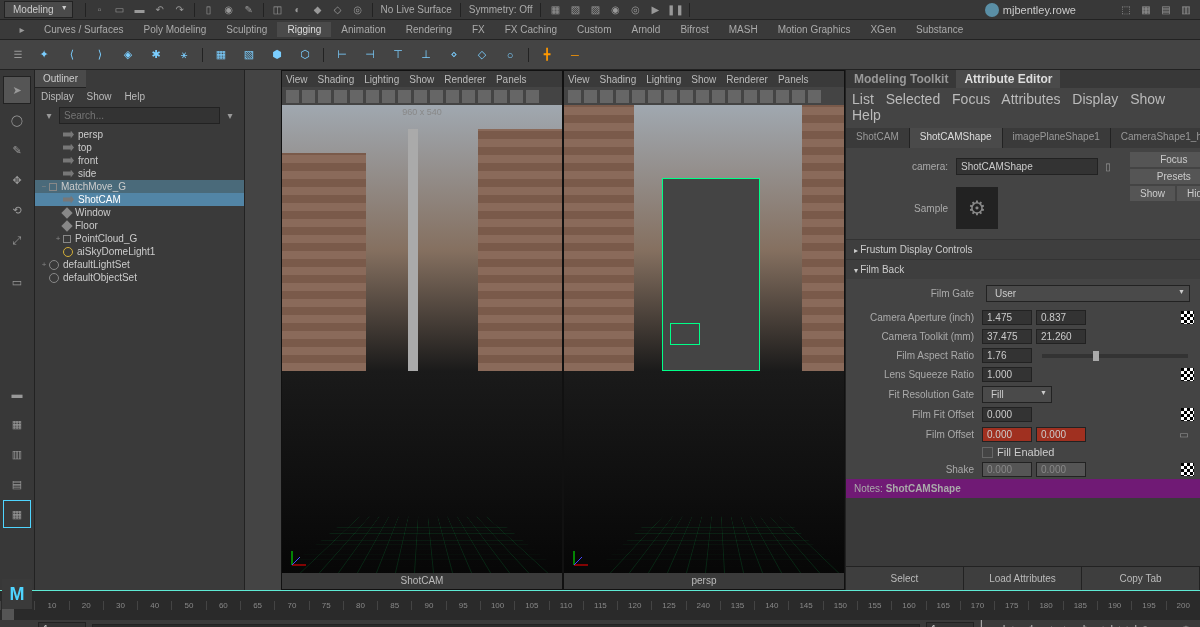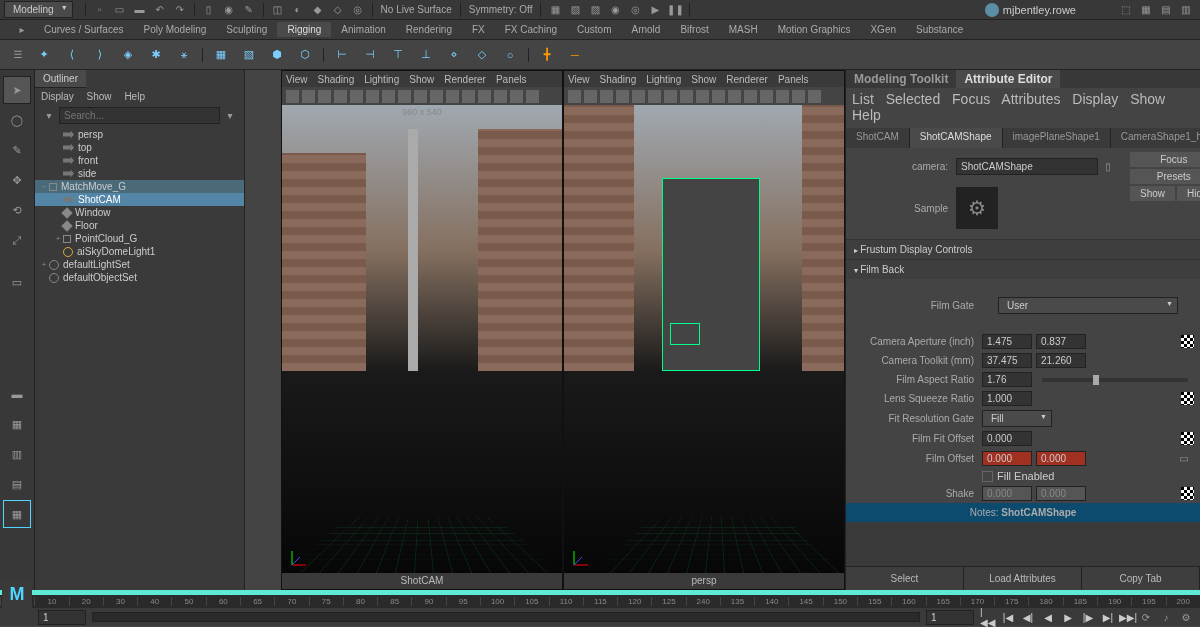--- a/index.html
+++ b/index.html
@@ -72,22 +72,22 @@
 .ae-row { display: flex; align-items: center; padding: 2px 6px; }
 .ae-field { background: #333; border: 1px solid #222; padding: 1px 4px; font-size: 10px; color: #ccc; width: 50px; margin-right: 4px; }
 .ae-field.red { background: #a03020; }
 .ae-field.gray { background: #555; color: #888; }
 .ae-slider { flex: 1; height: 4px; background: #333; margin: 0 6px; position: relative; }
 .ae-slider::after { content: ''; position: absolute; width: 6px; height: 10px; background: #aaa; top: -3px; left: 35%; }
 .ae-check { width: 11px; height: 11px; border: 1px solid #666; margin-right: 4px; }
 .ae-swatch { width: 13px; height: 13px; background: conic-gradient(#fff 0 90deg, #000 90deg 180deg, #fff 180deg 270deg, #000 270deg); background-size: 6px 6px; margin-left: 4px; }
 .ae-bottom { display: flex; height: 24px; border-top: 1px solid #222; margin-top: auto; }
 .ae-bbtn { flex: 1; display: flex; align-items: center; justify-content: center; font-size: 10px; color: #bbb; border-right: 1px solid #222; cursor: pointer; background: #3e3e3e; }
-.notes { padding: 4px 8px; font-size: 10px; color: #aaa; background: #0c4a6e; text-align: center; }
-.timeline { height: 18px; background: #2a2a2a; display: flex; align-items: center; font-size: 8px; color: #888; position: relative; border-top: 5px solid #5eead4; overflow: hidden; }
+.notes { padding: 4px 8px; font-size: 10px; color: #aaa; background: #701a75; }
+.timeline { height: 30px; background: #2a2a2a; display: flex; align-items: center; font-size: 8px; color: #888; position: relative; border-top: 1px solid #5eead4; overflow: hidden; }
 .timeline .ticks { display: flex; flex: 1; }
 .timeline .tick { flex: 1; border-left: 1px solid #444; text-align: center; }
 .tl-cursor { position: absolute; left: 2px; top: 0; bottom: 0; width: 12px; background: #555; }
 .rangebar { height: 18px; background: #3a3a3a; display: flex; align-items: center; padding: 0 4px; }
 .rfield { width: 48px; background: #333; border: 1px solid #222; padding: 1px 4px; font-size: 10px; color: #ccc; }
 .rslider { flex: 1; height: 10px; background: #2a2a2a; margin: 0 6px; border: 1px solid #222; }
 .playctl { display: flex; gap: 4px; margin-left: 6px; }
 .pbtn { width: 16px; height: 16px; color: #ccc; display: flex; align-items: center; justify-content: center; cursor: pointer; font-size: 10px; }
 .mlogo { width: 30px; height: 30px; background: #3a3a3a; color: #4fd5ff; font-size: 18px; font-weight: bold; display: flex; align-items: center; justify-content: center; position: absolute; bottom: 18px; left: 2px; }
 .ind { display: inline-block; }
@@ -425,21 +425,21 @@
       </div>
     </div>
 
     <div class="ae-section">
       <div class="ae-sec-head">Frustum Display Controls</div>
     </div>
     <div class="ae-section">
       <div class="ae-sec-head open">Film Back</div>
       <div class="ae-row">
         <div class="ae-label" style="width:130px">Film Gate</div>
-        <div class="dropdown" style="flex:1;margin:16px">User</div>
+        <div class="dropdown" style="flex:1;margin:4px">User</div>
       </div>
       <div class="ae-row">
         <div class="ae-label" style="width:130px">Camera Aperture (inch)</div>
         <input class="ae-field" value="1.475" style="">
         <input class="ae-field" value="0.837" style="">
         <span style="flex:1"></span>
           <div class="ae-swatch"></div>
       </div>
       <div class="ae-row">
         <div class="ae-label" style="width:130px">Camera Toolkit (mm)</div>

